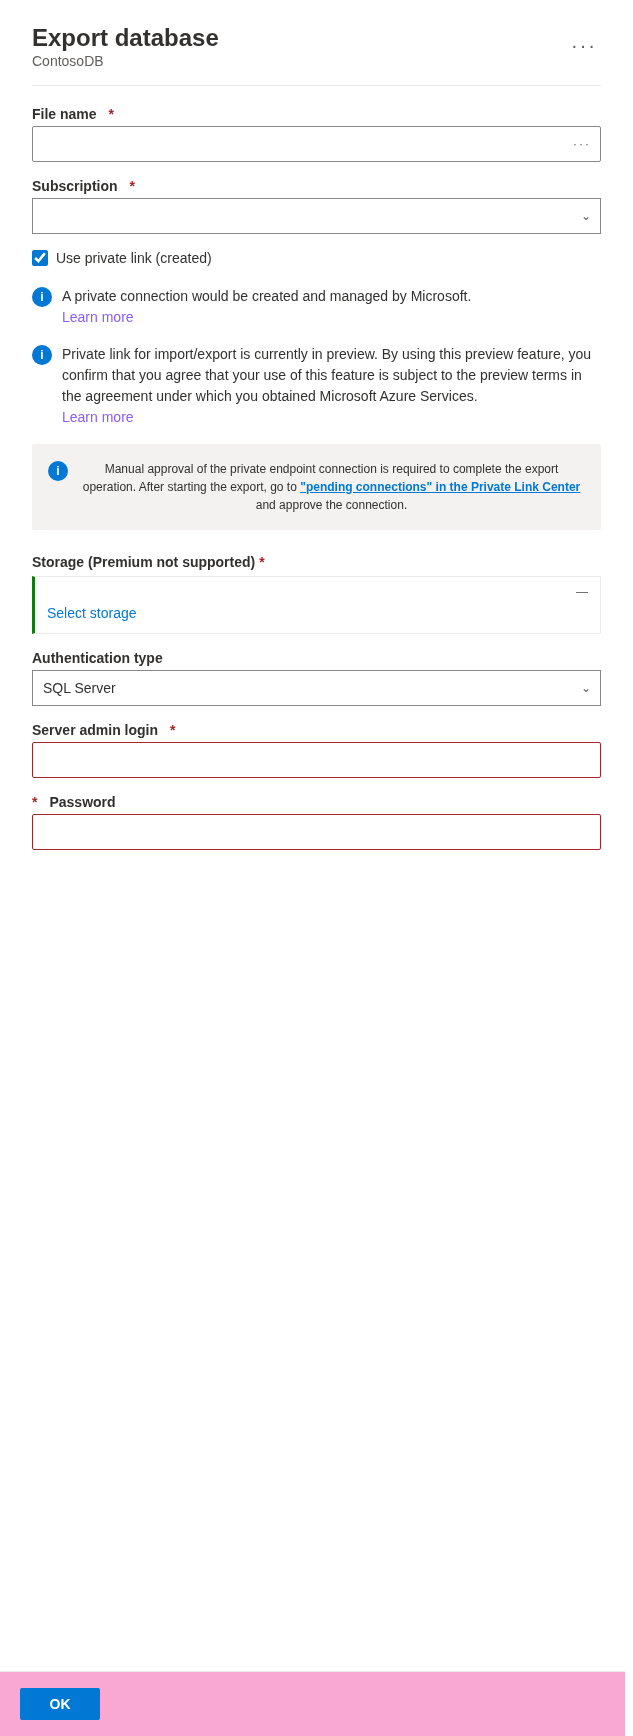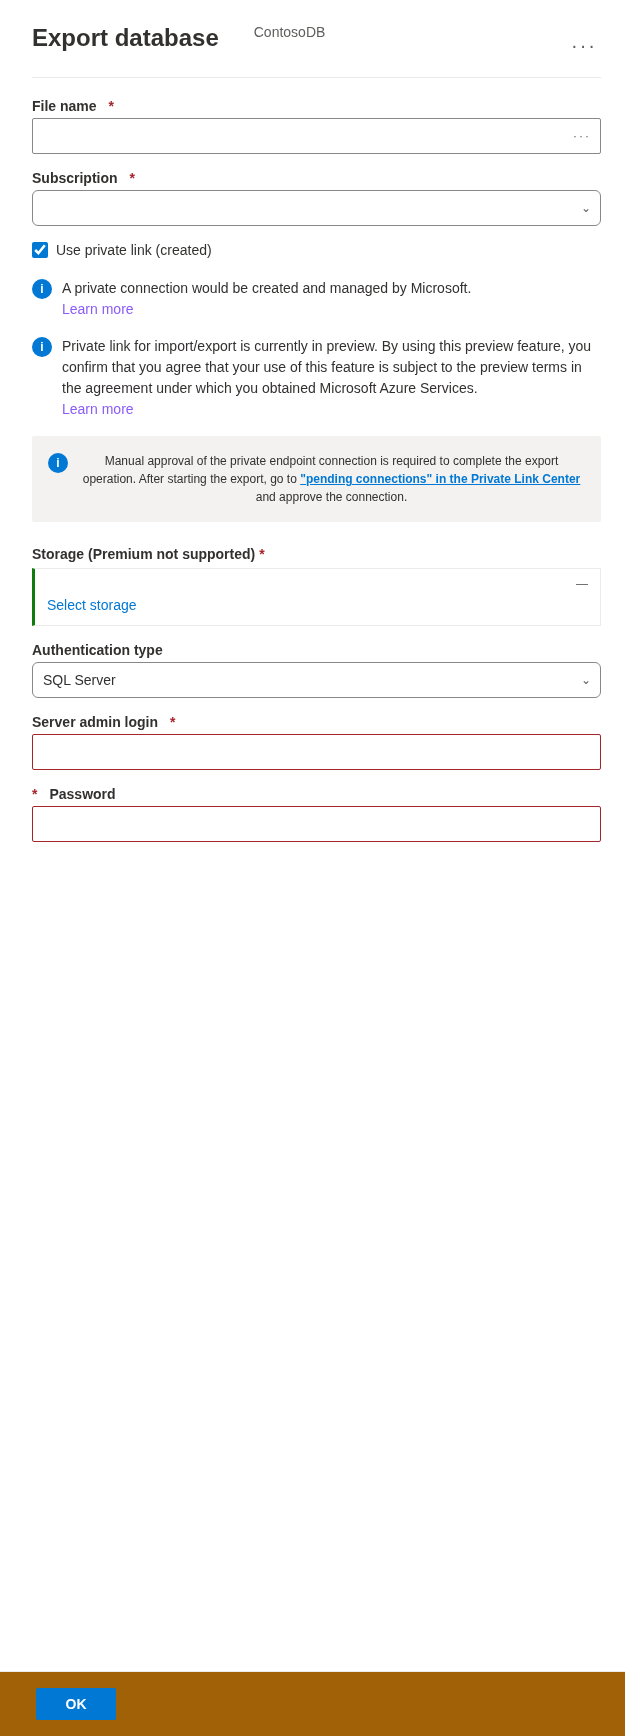--- a/index.html
+++ b/index.html
@@ -27,22 +27,21 @@
 
     .header {
       display: flex;
       align-items: flex-start;
       justify-content: space-between;
       margin-bottom: 8px;
     }
 
     .header-left {
       display: flex;
-      flex-direction: row;
-      gap: 35px;
+      flex-direction: column;
     }
 
     .title {
       font-size: 24px;
       font-weight: 600;
       color: #323130;
       line-height: 1.2;
     }
 
     .subtitle {
@@ -93,21 +92,21 @@
       font-size: 14px;
       color: #323130;
       background: #ffffff;
       outline: none;
     }
 
     .form-select {
       width: 100%;
       height: 36px;
       border: 1px solid #8a8886;
-      border-radius: 6px;
+      border-radius: 0;
       padding: 0 10px;
       font-size: 14px;
       color: #323130;
       background: #ffffff;
       appearance: none;
       outline: none;
       cursor: pointer;
     }
 
     .select-wrapper {
@@ -270,22 +269,22 @@
       color: #323130;
       background: #ffffff;
       outline: none;
     }
 
     .footer {
       position: absolute;
       bottom: 0;
       left: 0;
       right: 8px;
-      padding: 16px 36px;
-      background: #a16207;
+      padding: 16px 20px;
+      background: #f9a8d4;
       border-top: 1px solid #edebe9;
     }
 
     .ok-button {
       background: #0078d4;
       color: #ffffff;
       border: none;
       border-radius: 2px;
       padding: 8px 24px;
       font-size: 14px;

